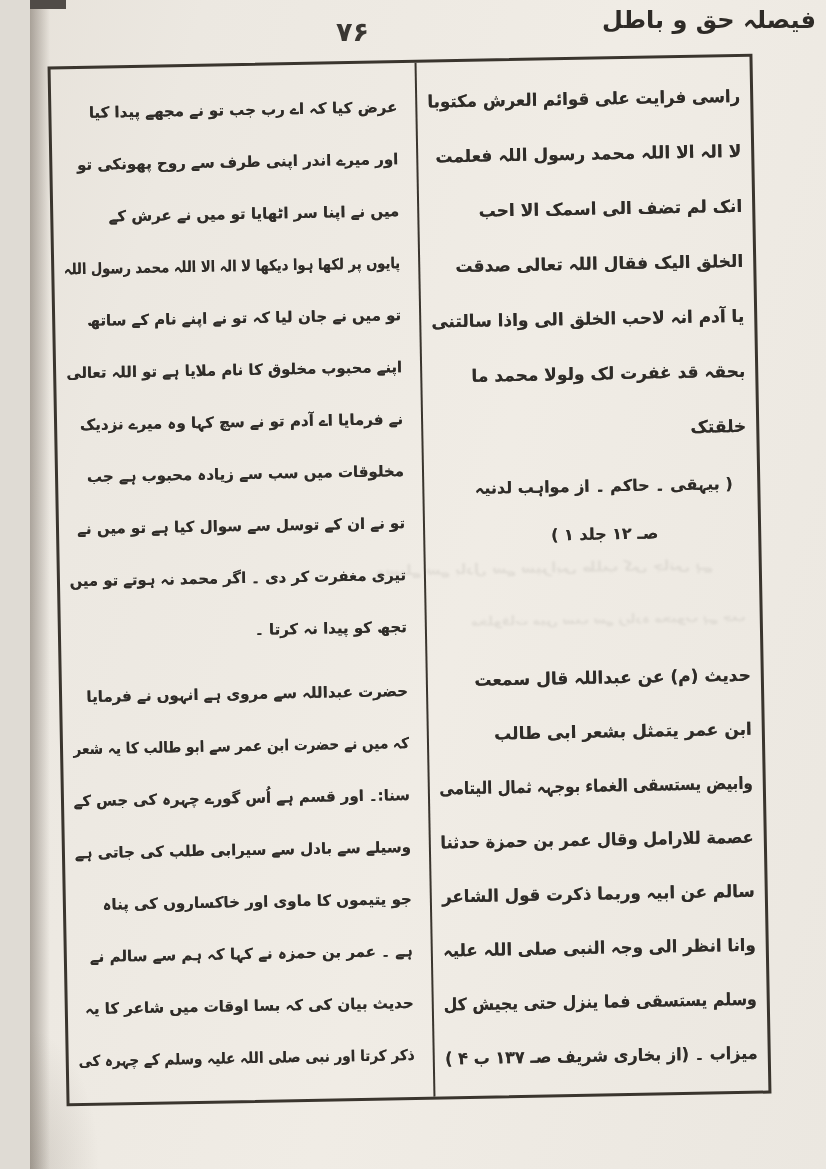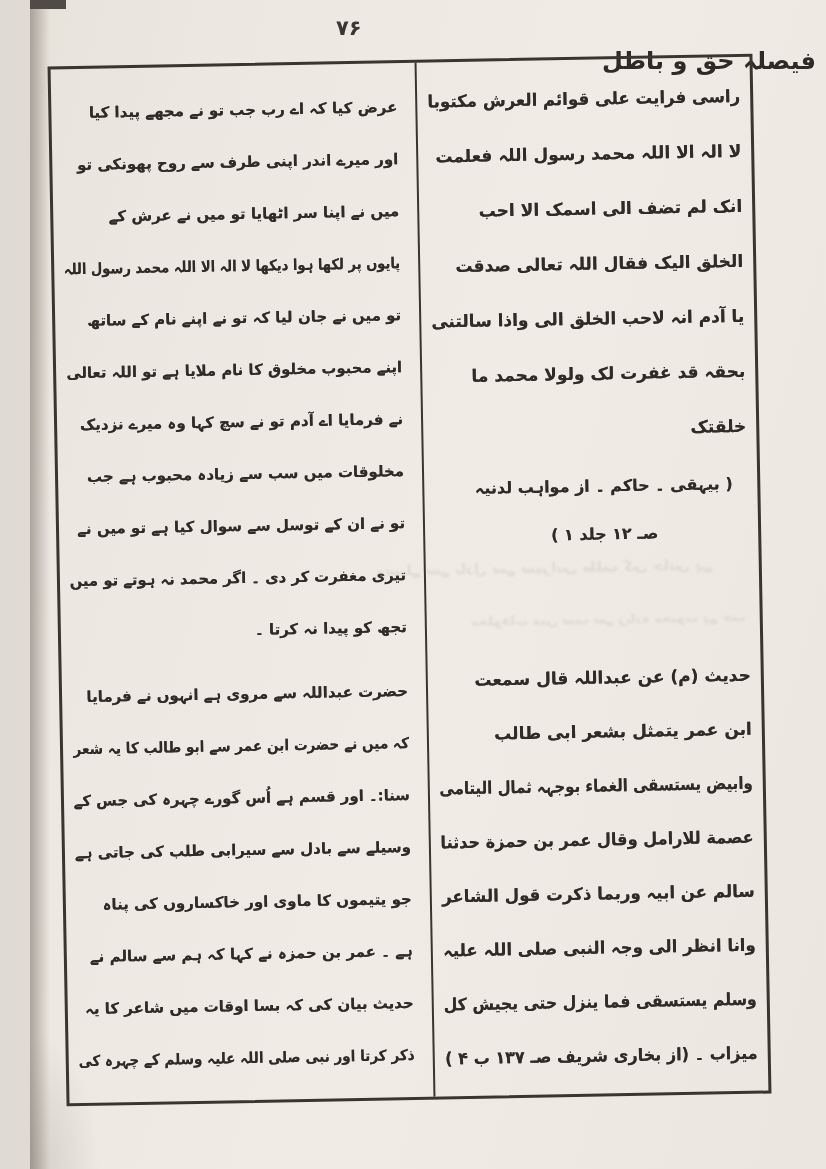--- a/index.html
+++ b/index.html
@@ -8,22 +8,22 @@
     background:linear-gradient(105deg,#e6e1d9 0%,#ece8e1 18%,#f0ece5 55%,#ebe7e0 100%);
     font-family:"DejaVu Sans",sans-serif;color:#2f2c28;
   }
   .left-margin{position:absolute;left:0;top:0;width:30px;height:100%;background:#dfdbd4;}
   .spine{position:absolute;left:30px;top:0;width:20px;height:100%;
     background:linear-gradient(to right,rgba(100,90,80,.48),rgba(100,90,80,0));}
   .spine-top{position:absolute;left:30px;top:0;width:36px;height:9px;background:#504b47;}
   .corner-shadow{position:absolute;left:30px;bottom:0;width:70px;height:140px;
     background:radial-gradient(ellipse at left bottom,rgba(110,100,88,.22),transparent 70%);}
   .header-title{position:absolute;top:6px;right:10px;font-size:24px;font-weight:bold;
-    direction:rtl;color:#2e2b27;margin-top:41px;}
-  .page-number{position:absolute;top:16px;left:336px;font-size:21px;font-weight:bold;color:#3a3733;}
+    direction:rtl;color:#2e2b27;}
+  .page-number{position:absolute;top:16px;left:336px;font-size:27px;font-weight:bold;color:#3a3733;}
   .box{position:absolute;left:57px;top:60px;width:699px;height:1034px;border:3px solid #3a352e;
     box-sizing:content-box;transform:rotate(-1.05deg);}
   .divider{position:absolute;top:0;bottom:0;right:333px;width:2px;background:#3a352e;}
   .rcol{position:absolute;top:0;right:2px;width:325px;box-sizing:border-box;
     padding:12px 8px 0 4px;direction:rtl;}
   .lcol{position:absolute;top:0;left:4px;width:350px;box-sizing:border-box;
     padding:18px 8px 0 6px;direction:rtl;}
   .line{font-weight:bold;white-space:nowrap;text-align:right;overflow:visible;
     text-shadow:0 0 .6px rgba(47,44,40,.75);}
   .rcol .block1 .line{height:55px;line-height:55px;font-size:17px;}

